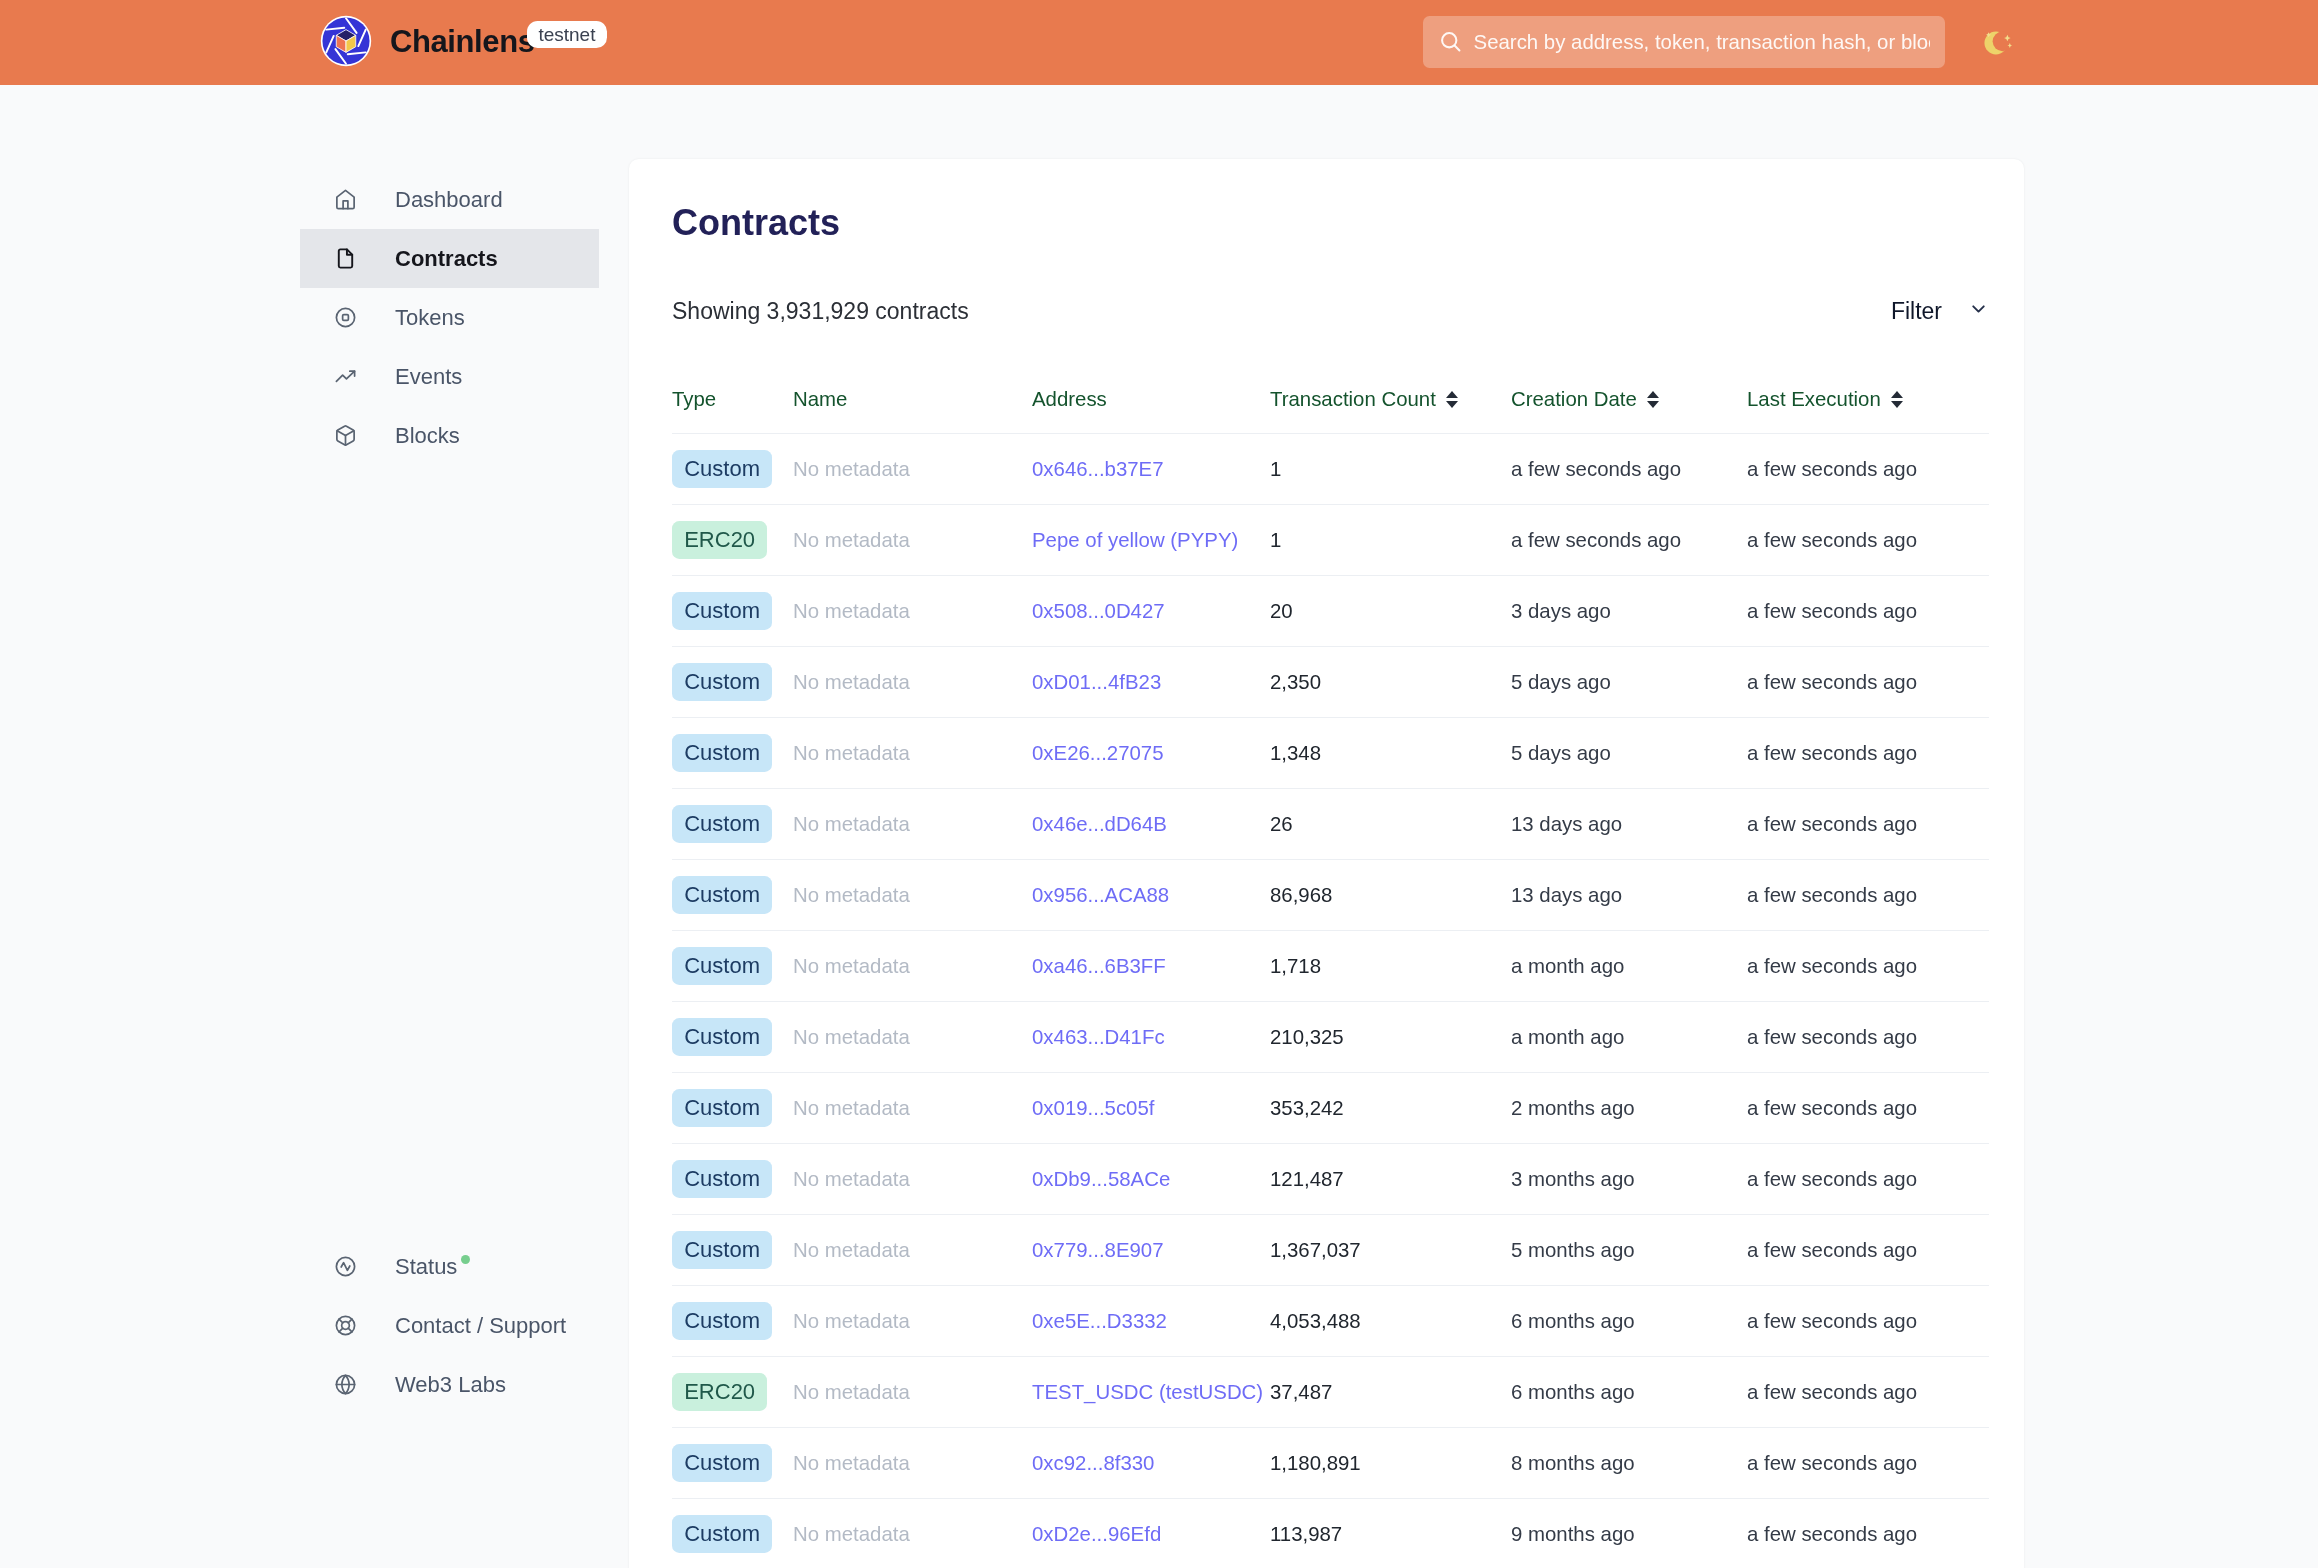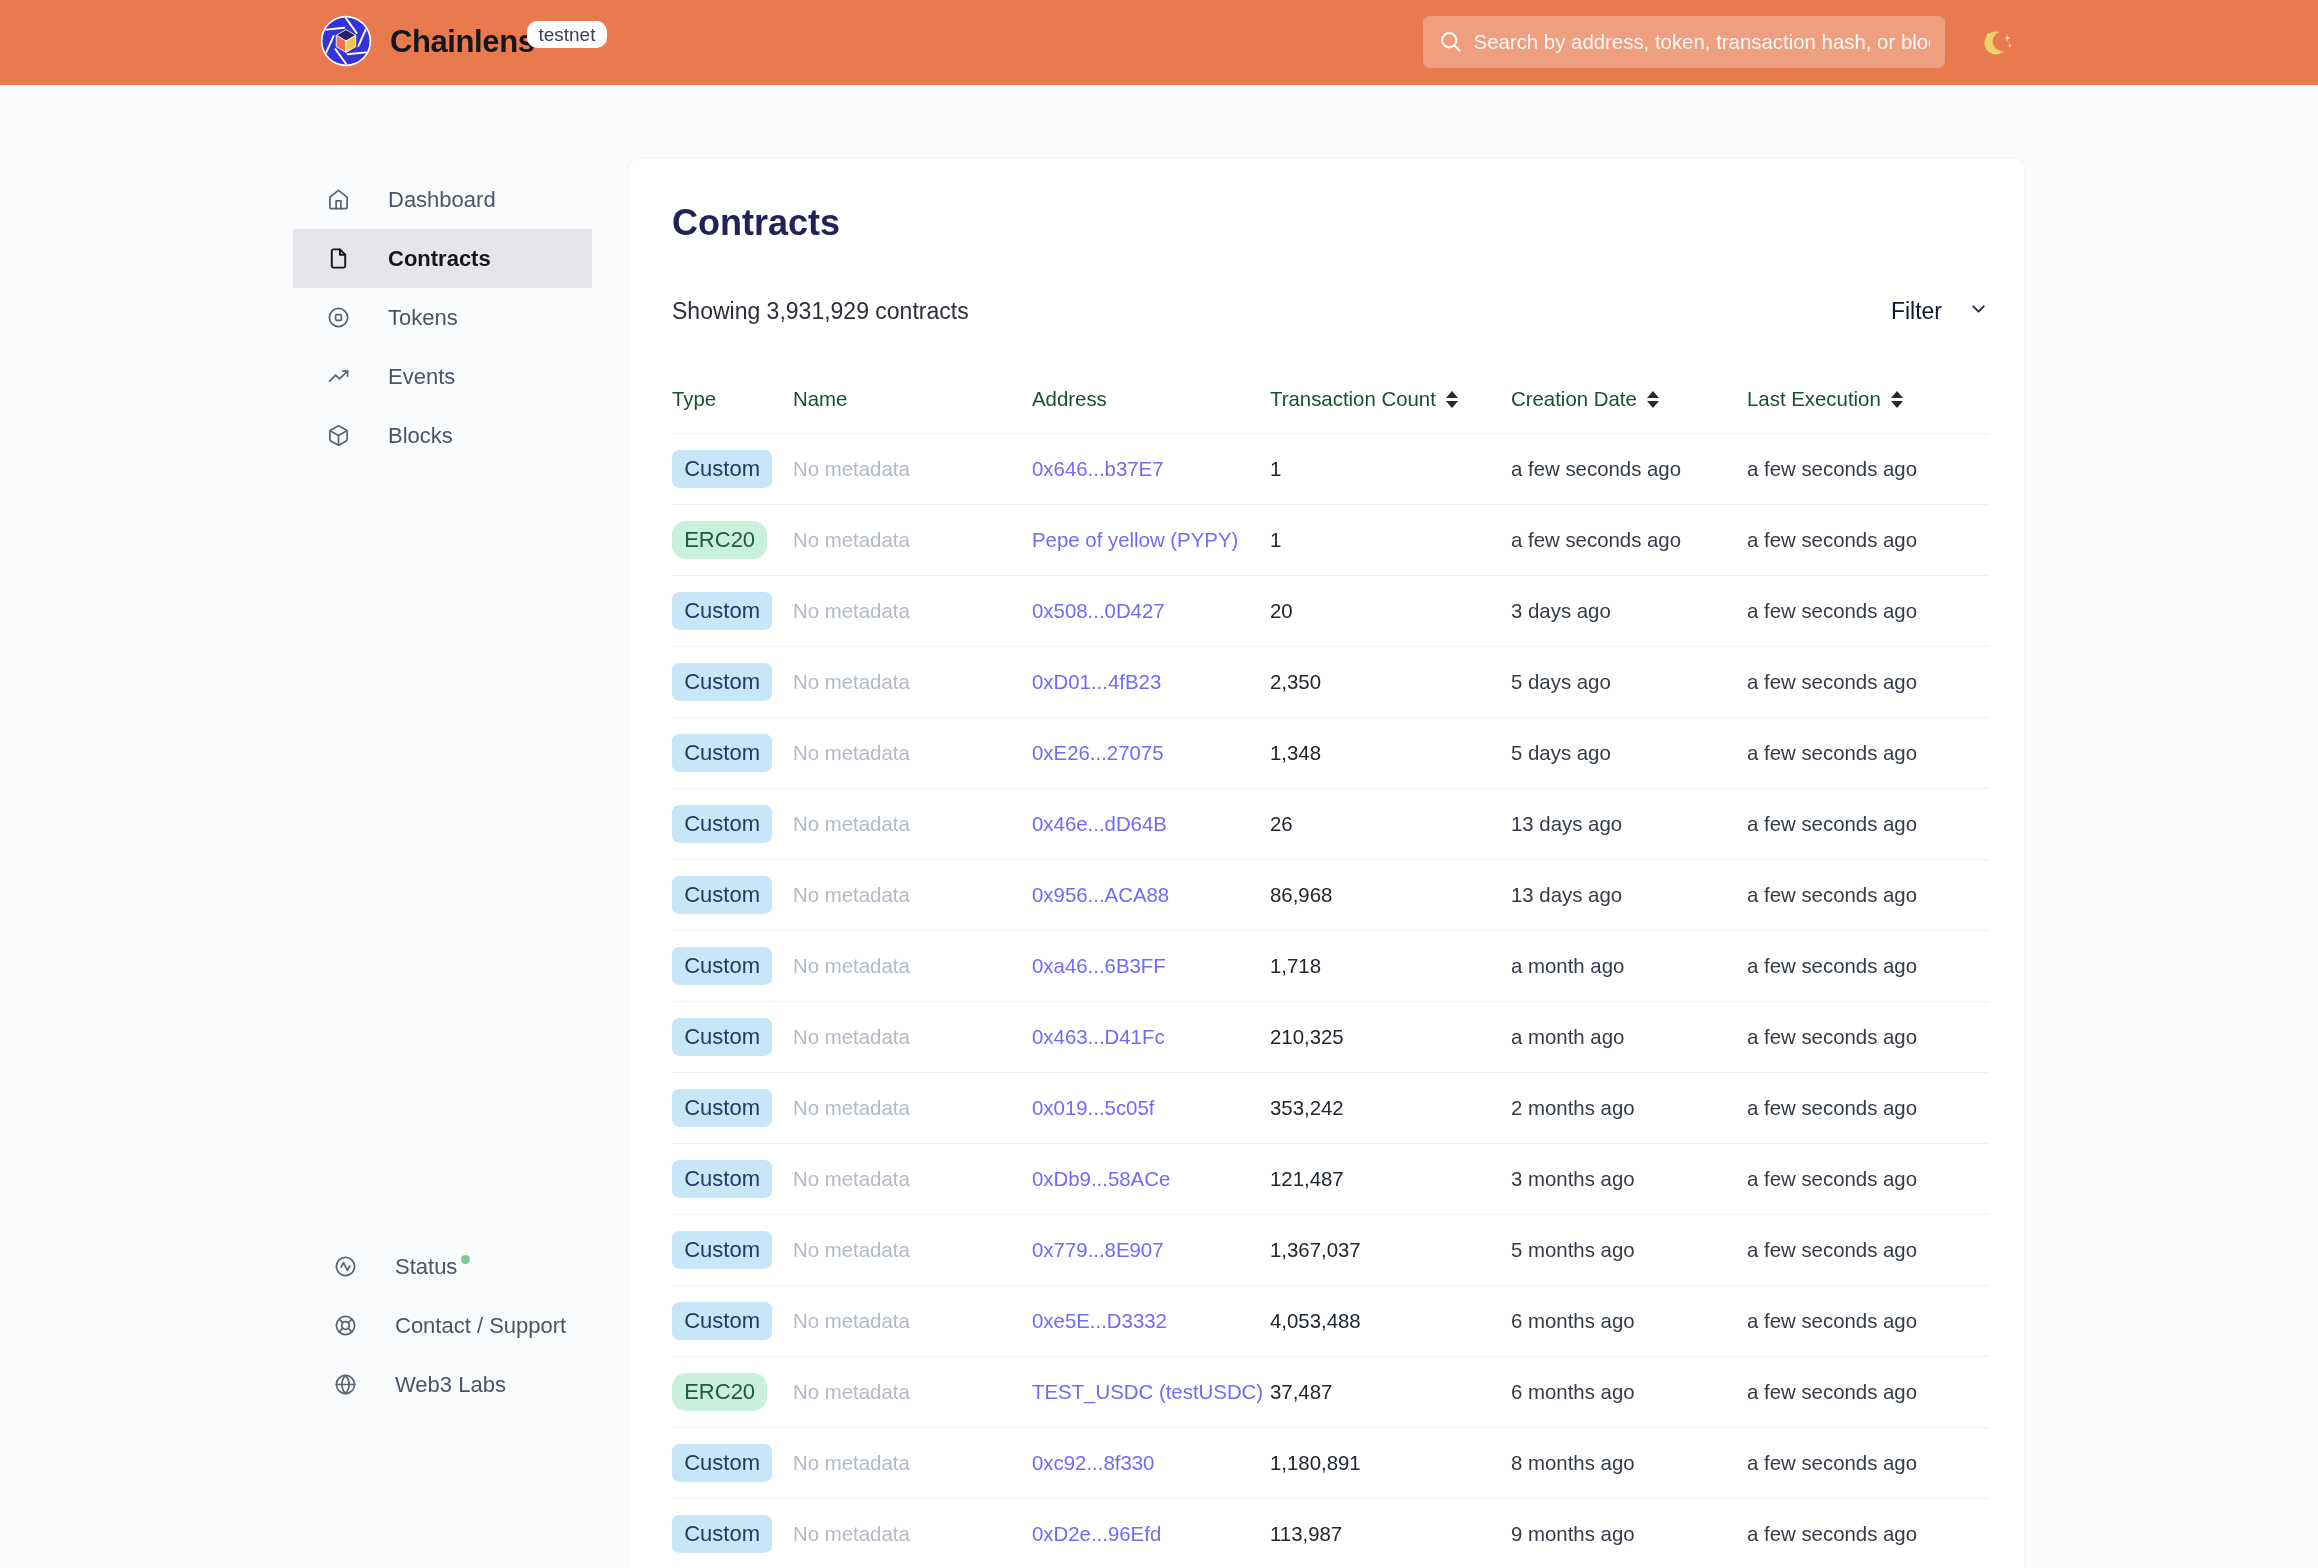--- a/index.html
+++ b/index.html
@@ -33,21 +33,21 @@
   }
   .search-box input {
     flex:1; background:transparent; border:none; outline:none;
     font-family:"Liberation Sans", sans-serif;
     font-size:20.4px; color:#FFFFFF;
   }
   .search-box input::placeholder { color:rgba(255,255,255,0.92); }
   .theme-toggle { position:absolute; right:301px; top:24.5px; width:36px; height:36px; cursor:pointer; }
 
   
-  .sidebar-nav { position:absolute; left:293px; top:170px; width:299px; }
+  .sidebar-nav { position:absolute; left:300px; top:170px; width:299px; }
   .sidebar-footer { position:absolute; left:300px; top:1237px; width:299px; }
   .nav-item {
     height:59px; display:flex; align-items:center; cursor:pointer;
     color:#4A5568; font-size:22px;
   }
   .nav-item .nav-icon { width:23px; height:23px; margin-left:34px; flex:0 0 23px; }
   .nav-item .nav-label { margin-left:38px; }
   .nav-item.active { background:#E4E6EA; color:#15161C; font-weight:bold; }
   .nav-icon svg { width:23px; height:23px; stroke:#5A6472; fill:none; stroke-width:1.8; stroke-linecap:round; stroke-linejoin:round; }
   .nav-item.active .nav-icon svg { stroke:#15161C; stroke-width:2; }
@@ -96,21 +96,21 @@
   }
   .sort-icon .tri-down {
     width:0; height:0; border-left:6.5px solid transparent; border-right:6.5px solid transparent;
     border-top:7.3px solid #242B36;
   }
   .type-badge {
     display:inline-block; font-size:22px; font-weight:500;
     padding:6.5px 12.2px; border-radius:7.3px; line-height:1.1;
   }
   .badge-blue  { background:#C7E6F8; color:#1D3C63; }
-  .badge-green { background:#C9F0DD; color:#20584A;border-radius:14px; }
+  .badge-green { background:#C9F0DD; color:#20584A; }
   .cell-name { font-size:20.4px; color:#B3BAC5; }
   .cell-address a { font-size:20.4px; color:#6E6CF6; text-decoration:none; cursor:pointer; }
   .cell-count { font-size:20.4px; color:#20262E; }
   .cell-date { font-size:20.4px; color:#343B47; }
 </style>
 </head>
 <body>
 
 <div class="app-header">
   <div class="logo-group">

